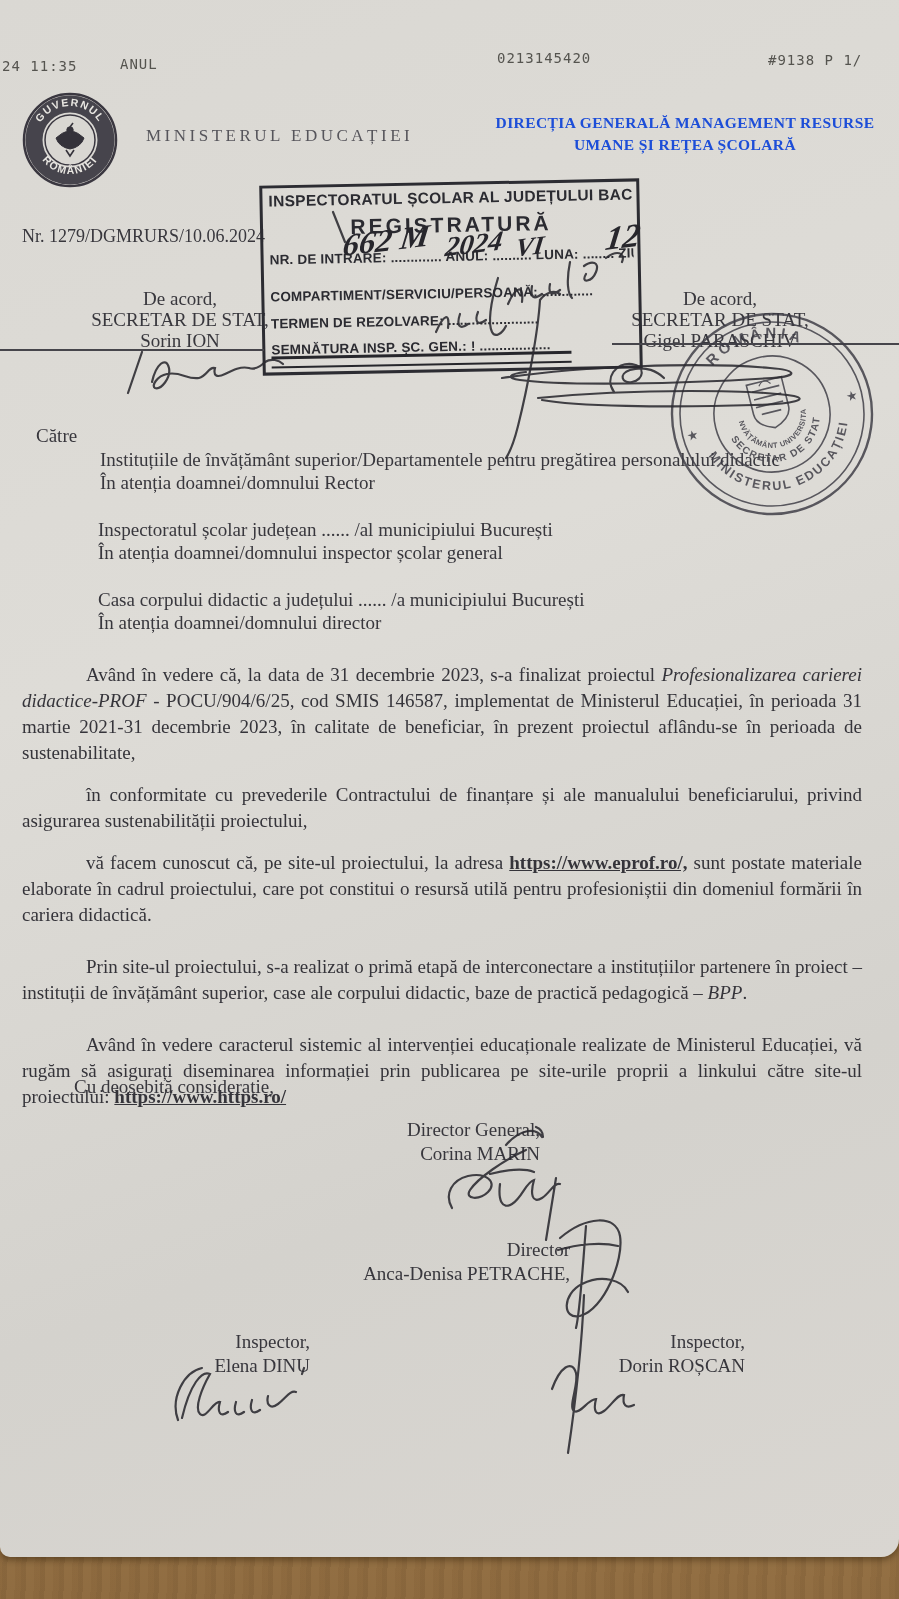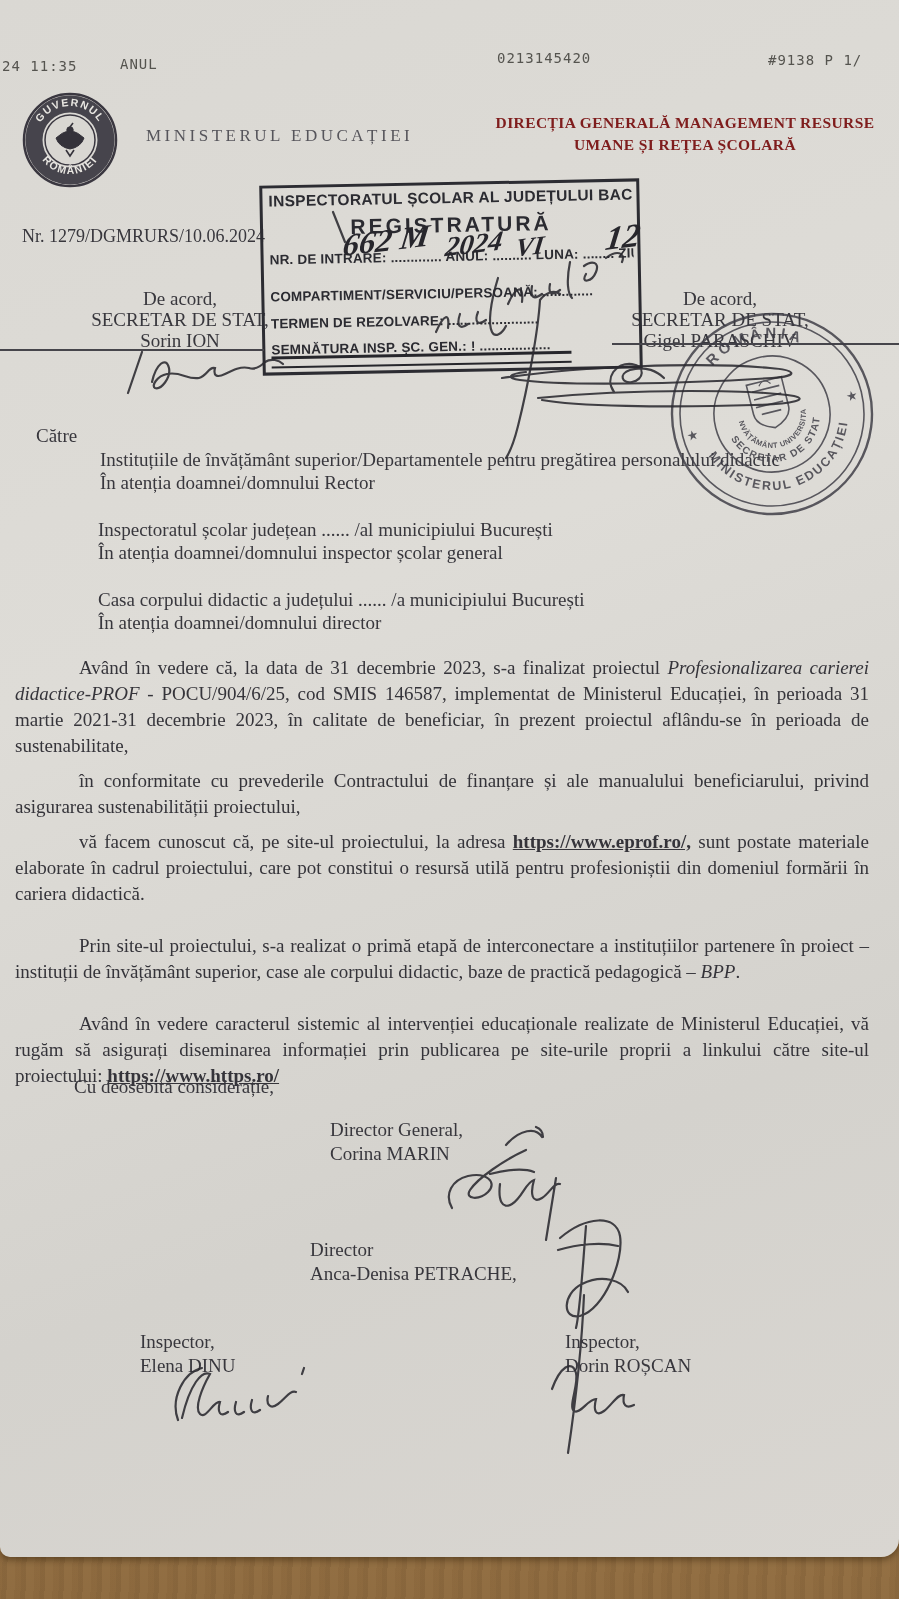--- a/index.html
+++ b/index.html
@@ -12,21 +12,21 @@
   }
   .abs{position:absolute;}
   #paper{
     left:0;top:0;width:899px;height:1557px;z-index:1;
     background:linear-gradient(160deg,#dad8d3 0%,#dedcd7 38%,#d4d2cd 72%,#d9d6d1 100%);
     border-radius:0 0 18px 10px;
     box-shadow:0 3px 6px rgba(40,25,5,.45);
   }
   .fax{font-family:"DejaVu Sans Mono", monospace;font-size:14px;color:#55544f;letter-spacing:1px;z-index:10;}
   .serif{font-family:"Liberation Serif", serif;color:#38373d;}
-  .hdr-right{font-size:15.5px;font-weight:bold;text-align:center;line-height:1.45;letter-spacing:.4px;color:#7f1d1d;}
+  .hdr-right{font-size:15.5px;font-weight:bold;text-align:center;line-height:1.45;letter-spacing:.4px;color:#1d4ed8;}
   .ministry{font-size:17px;letter-spacing:3.5px;color:#56555b;}
   .regnum{font-size:18px;}
   .stampbox{
     left:261px;top:182px;width:374px;height:184px;z-index:12;
     border:3px solid #2c2c32;transform:rotate(-1.1deg);
     font-family:"Liberation Sans", sans-serif;font-weight:bold;color:#2b2b31;
   }
   .sb-row{position:absolute;left:6px;right:4px;white-space:nowrap;overflow:hidden;}
   .sb-title{top:4px;font-size:15.5px;text-align:center;letter-spacing:.3px;}
   .sb-reg{top:28px;font-size:21px;text-align:center;letter-spacing:3px;}
@@ -37,24 +37,24 @@
     position:absolute;z-index:40;font-family:"Liberation Serif", serif;font-style:italic;
     color:#27262c;transform:skewX(-14deg) rotate(-7deg);font-weight:bold;
   }
   .accord{font-size:19px;text-align:center;line-height:21px;z-index:10;}
   .strike{position:absolute;height:2px;background:#46454b;z-index:15;}
   .addr{font-size:19px;line-height:23px;z-index:10;margin-left:16px;}
   .bodytext{
     left:6px;top:646px;width:872px;z-index:10;font-size:19px;line-height:26px;
     text-align:justify;color:#35343a;
   }
-  .bodytext p{margin:9px;text-indent:64px;}
+  .bodytext p{margin:16px;text-indent:64px;}
   .bodytext p.gap{margin-top:26px;}
   .lnk{font-weight:bold;text-decoration:underline;}
-  .sig-block{text-align:left;font-size:19px;line-height:24px;z-index:10;}
+  .sig-block{text-align:right;font-size:19px;line-height:24px;z-index:10;}
   svg{display:block;}
   .overlay{left:0;top:0;z-index:30;pointer-events:none;}
   .stamp-round{z-index:20;opacity:.82;}
 </style>
 </head>
 <body>
 
 <div id="paper" class="abs"></div>
 
 <div class="abs fax" style="left:2px;top:58px;text-align:right;">24 11:35</div>

